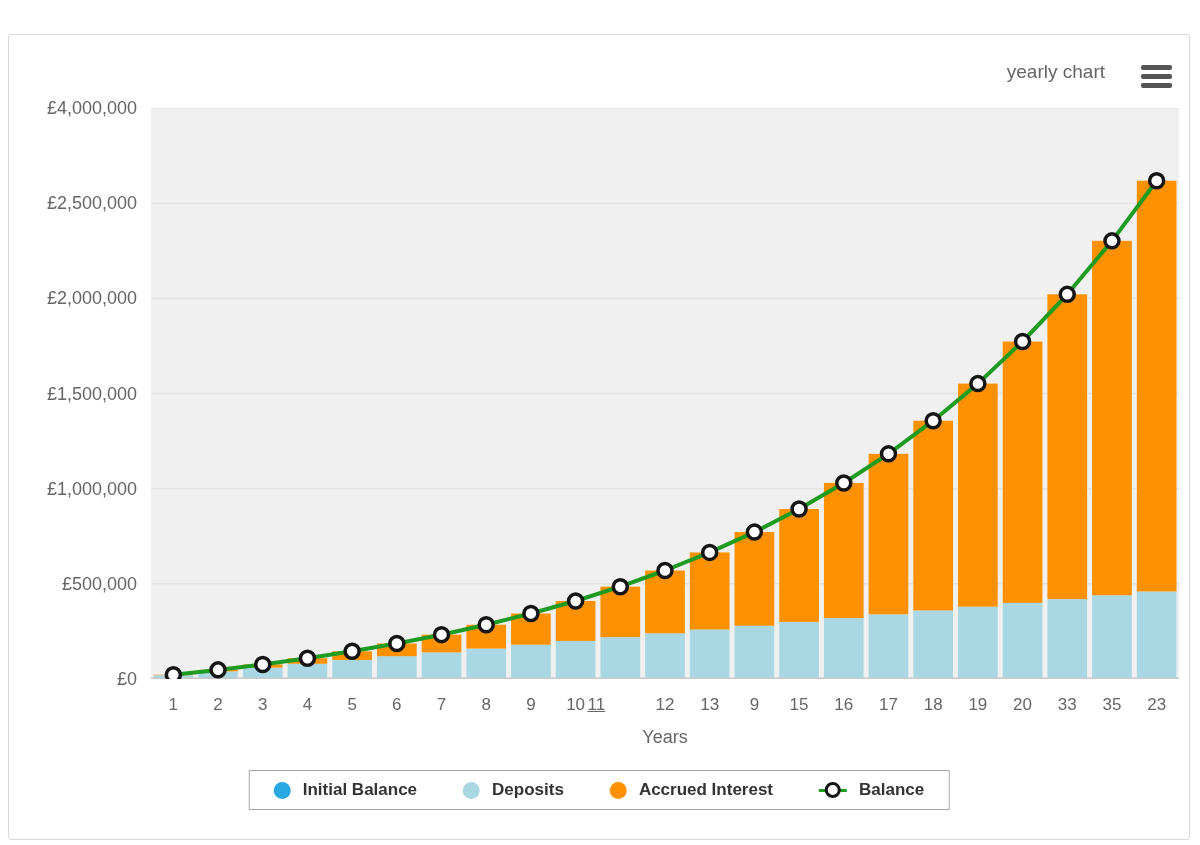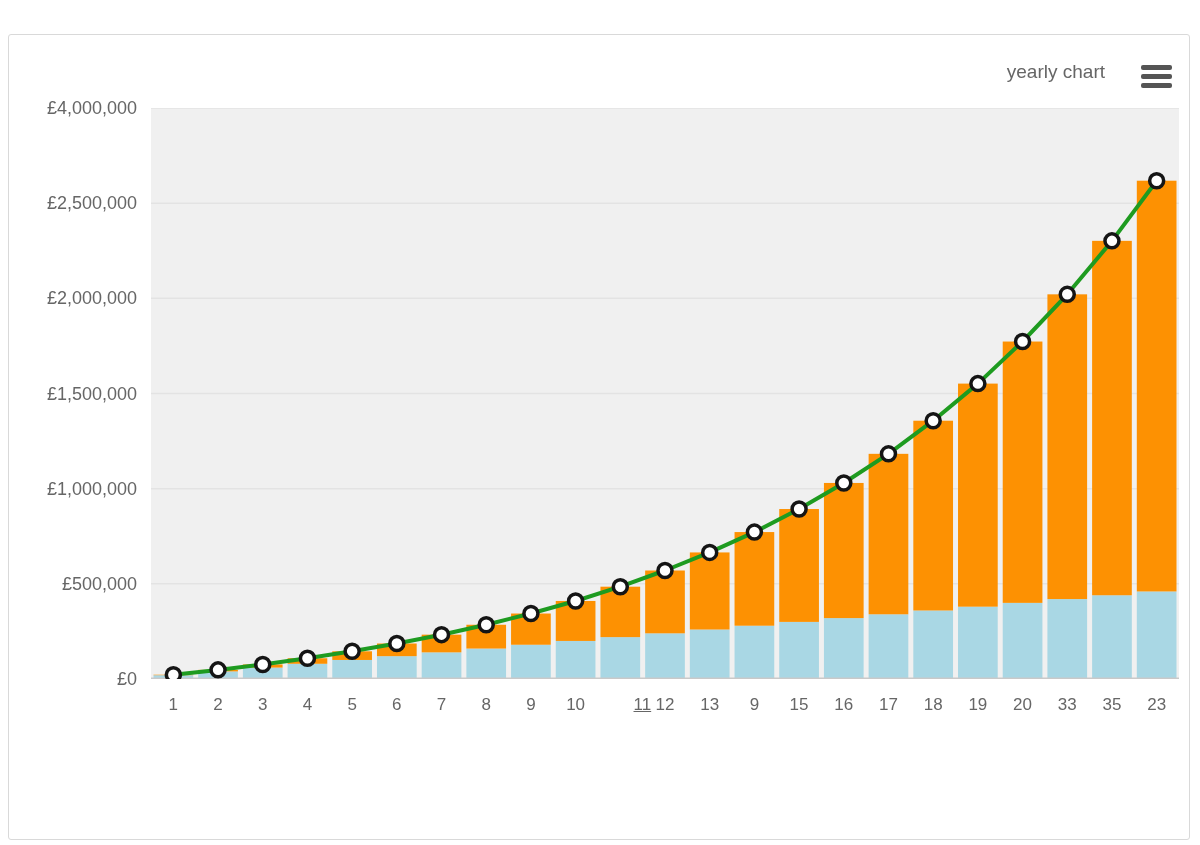--- a/index.html
+++ b/index.html
@@ -141,31 +141,53 @@
         <div class="x-label" style="left: 0px; width: 44.6957px;">1</div>
         <div class="x-label" style="left: 44.6957px; width: 44.6957px;">2</div>
         <div class="x-label" style="left: 89.3913px; width: 44.6957px;">3</div>
         <div class="x-label" style="left: 134.087px; width: 44.6957px;">4</div>
         <div class="x-label" style="left: 178.783px; width: 44.6957px;">5</div>
         <div class="x-label" style="left: 223.478px; width: 44.6957px;">6</div>
         <div class="x-label" style="left: 268.174px; width: 44.6957px;">7</div>
         <div class="x-label" style="left: 312.87px; width: 44.6957px;">8</div>
         <div class="x-label" style="left: 357.565px; width: 44.6957px;">9</div>
         <div class="x-label" style="left: 402.261px; width: 44.6957px;">10</div>
-        <div class="x-label" style="left: 469px; width: 44.6957px; text-decoration: underline;">11</div>
+        <div class="x-label" style="left: 423px; width: 44.6957px; text-decoration: underline;">11</div>
         <div class="x-label" style="left: 491.652px; width: 44.6957px;">12</div>
         <div class="x-label" style="left: 536.348px; width: 44.6957px;">13</div>
         <div class="x-label" style="left: 581.043px; width: 44.6957px;">9</div>
         <div class="x-label" style="left: 625.739px; width: 44.6957px;">15</div>
         <div class="x-label" style="left: 670.435px; width: 44.6957px;">16</div>
         <div class="x-label" style="left: 715.13px; width: 44.6957px;">17</div>
         <div class="x-label" style="left: 759.826px; width: 44.6957px;">18</div>
         <div class="x-label" style="left: 804.522px; width: 44.6957px;">19</div>
         <div class="x-label" style="left: 849.217px; width: 44.6957px;">20</div>
         <div class="x-label" style="left: 893.913px; width: 44.6957px;">33</div>
         <div class="x-label" style="left: 938.609px; width: 44.6957px;">35</div>
         <div class="x-label" style="left: 983.304px; width: 44.6957px;">23</div>
       </div>
 
+    <div class="years-label">Years</div>
 
+    <div class="legend">
+        <div class="legend-item">
+          <span class="legend-dot" style="background: rgb(39, 170, 225);"></span>
+          <span class="legend-label">Initial Balance</span>
+        </div>
+        <div class="legend-item">
+          <span class="legend-dot" style="background: rgb(169, 215, 228);"></span>
+          <span class="legend-label">Deposits</span>
+        </div>
+        <div class="legend-item">
+          <span class="legend-dot" style="background: rgb(253, 145, 2);"></span>
+          <span class="legend-label">Accrued Interest</span>
+        </div>
+        <div class="legend-item">
+          <span class="legend-line-marker">
+            <span class="seg" style="background: rgb(30, 155, 32);"></span>
+            <span class="ring"></span>
+          </span>
+          <span class="legend-label">Balance</span>
+        </div>
+      </div>
 
   </div>
 </div>
 
 </body></html>

